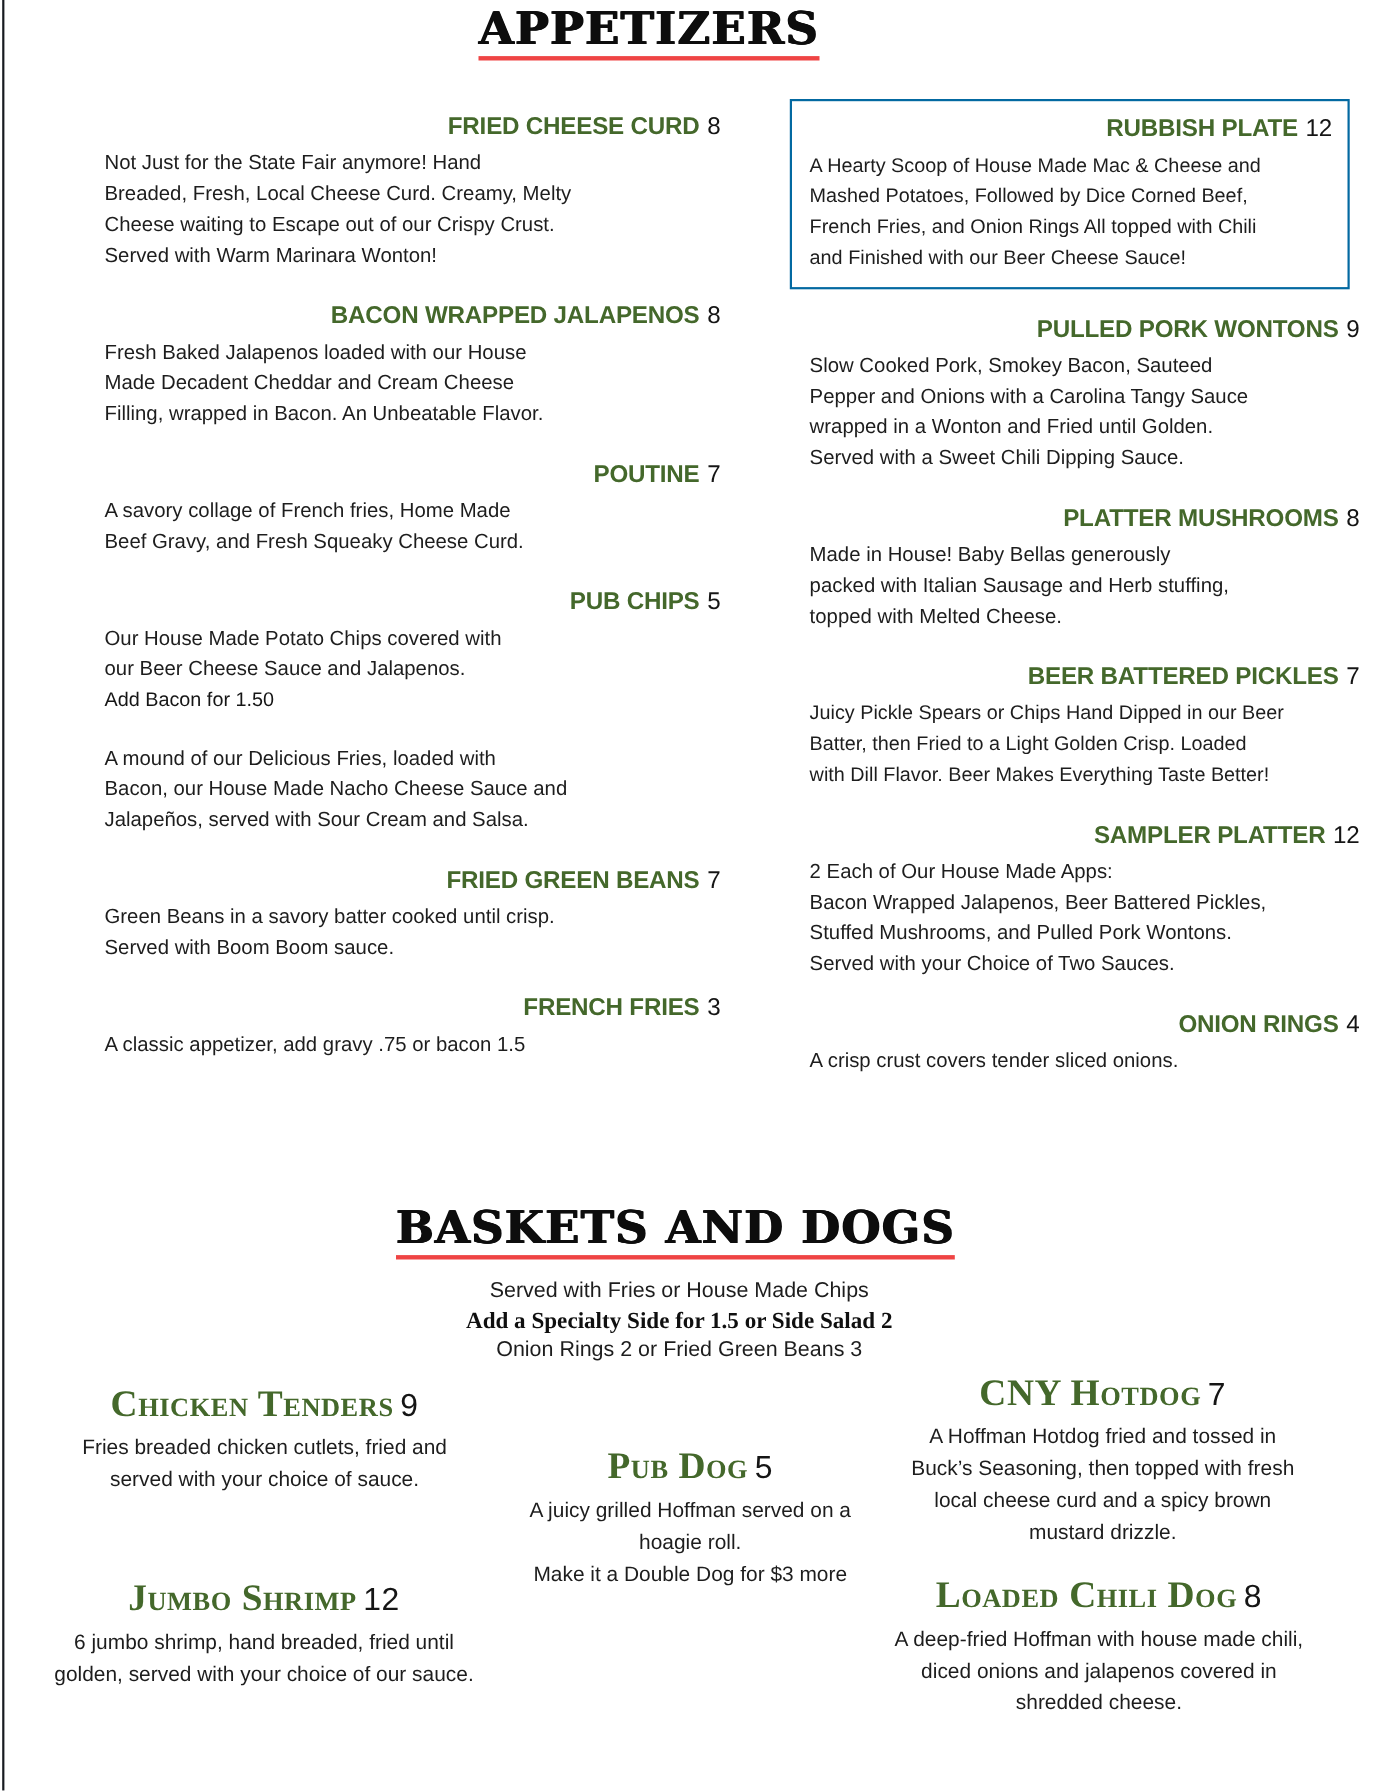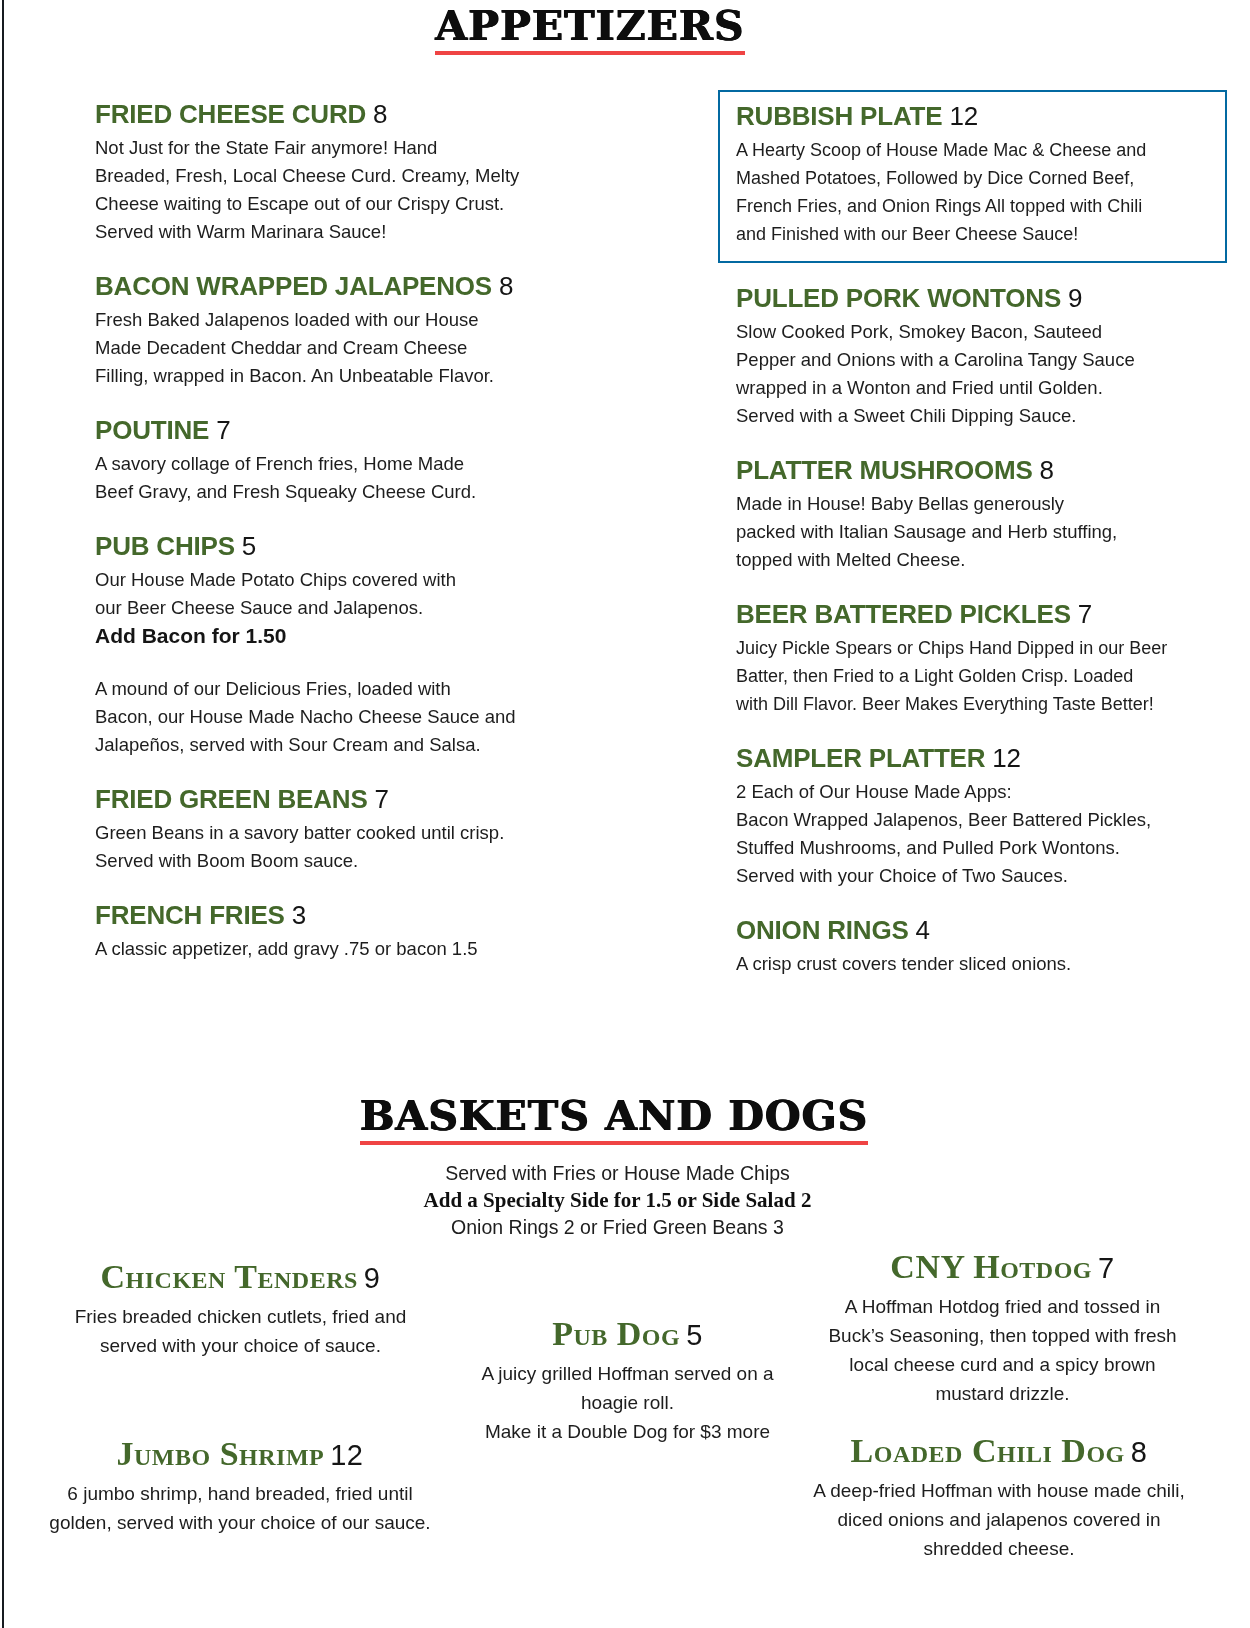--- a/index.html
+++ b/index.html
@@ -29,44 +29,45 @@
   }
   .appetizers-title{top:4px;left:0;width:1180px;}
   .baskets-title{top:1094px;left:0;width:1228px;}
 
   
   .col{position:absolute;}
   .col-left{left:95px;top:99px;width:560px;}
   .col-right{left:736px;top:90px;width:500px;}
   .menu-item + .menu-item{margin-top:25px;}
   .item-head{
-    margin:0 0 4px 0;
-    font-size:26px;
+    margin:0 0 4px 12px;
+    font-size:22px;
     font-weight:bold;
     color:#44682B;
     line-height:31px;
     letter-spacing:-0.2px;
+    text-align:right;
   }
   .item-price{
     font-weight:400;
     color:#151515;
     margin-left:7px;
   }
   .item-desc{
     margin:0;
     font-size:18.5px;
     line-height:28px;
     color:#1d1d1d;
     white-space:pre-line;
   }
   .item-note{
     margin:0;
-    font-size:21px;
+    font-size:18px;
     line-height:28px;
-    font-weight:bold;
+    font-weight:normal;
     color:#151515;
   }
   .boxed{
     border:2px solid #0369a1;
     margin-left:-18px;
     width:509px;
     box-sizing:border-box;
     padding:9px 14px 13px 16px;
     margin-bottom:-5px;
   }
@@ -124,21 +125,21 @@
   <div class="title-wrap appetizers-title">
     <span class="stencil-title">APPETIZERS</span>
   </div>
 
   <div class="col col-left">
     <div class="menu-item">
       <h3 class="item-head"><span>FRIED CHEESE CURD</span><span class="item-price">8</span></h3>
       <p class="item-desc">Not Just for the State Fair anymore! Hand
 Breaded, Fresh, Local Cheese Curd. Creamy, Melty
 Cheese waiting to Escape out of our Crispy Crust.
-Served with Warm Marinara Sauce!</p>
+Served with Warm Marinara Wonton!</p>
     </div>
     <div class="menu-item">
       <h3 class="item-head"><span>BACON WRAPPED JALAPENOS</span><span class="item-price">8</span></h3>
       <p class="item-desc">Fresh Baked Jalapenos loaded with our House
 Made Decadent Cheddar and Cream Cheese
 Filling, wrapped in Bacon. An Unbeatable Flavor.</p>
     </div>
     <div class="menu-item">
       <h3 class="item-head"><span>POUTINE</span><span class="item-price">7</span></h3>
       <p class="item-desc">A savory collage of French fries, Home Made

